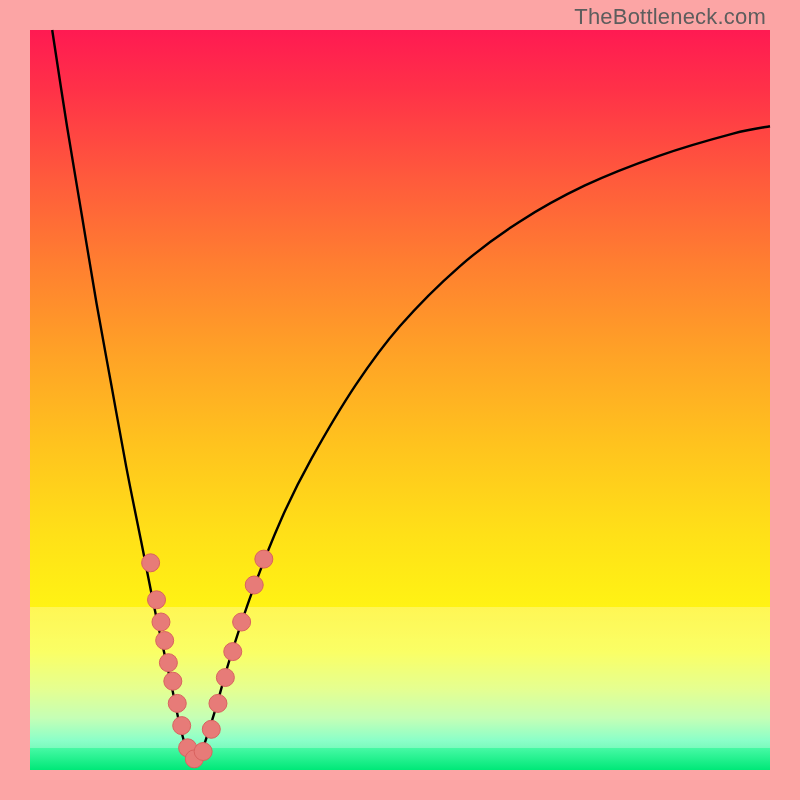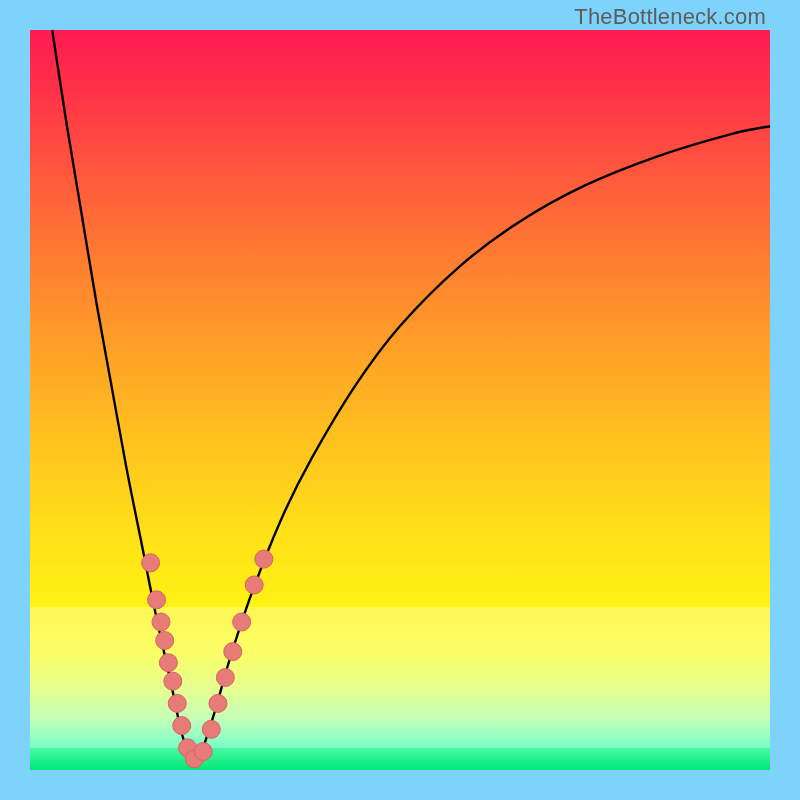--- a/index.html
+++ b/index.html
@@ -7,21 +7,21 @@
     padding: 0;
     width: 800px;
     height: 800px;
     overflow: hidden;
     font-family: Arial, Helvetica, sans-serif;
   }
   .frame {
     position: relative;
     width: 800px;
     height: 800px;
-    background: #7dd3fc;
+    background: #fca5a5;
     box-sizing: border-box;
   }
   .plot-area {
     position: absolute;
     left: 30px;
     top: 30px;
     width: 740px;
     height: 740px;
     background: linear-gradient(
       to bottom,

